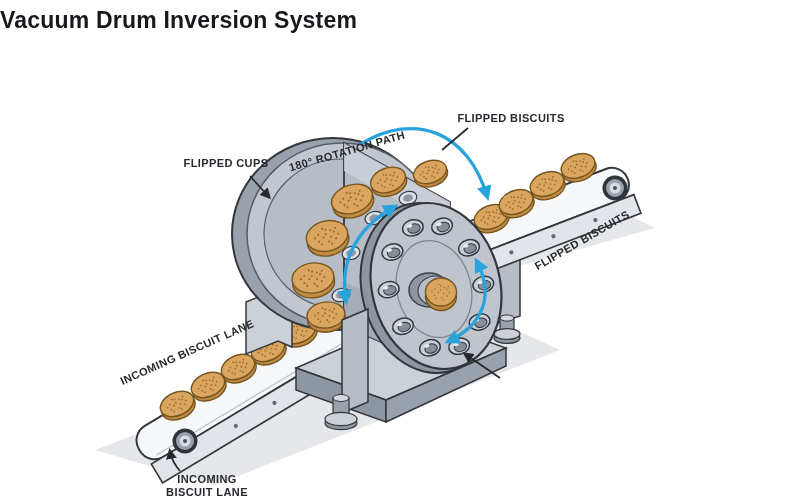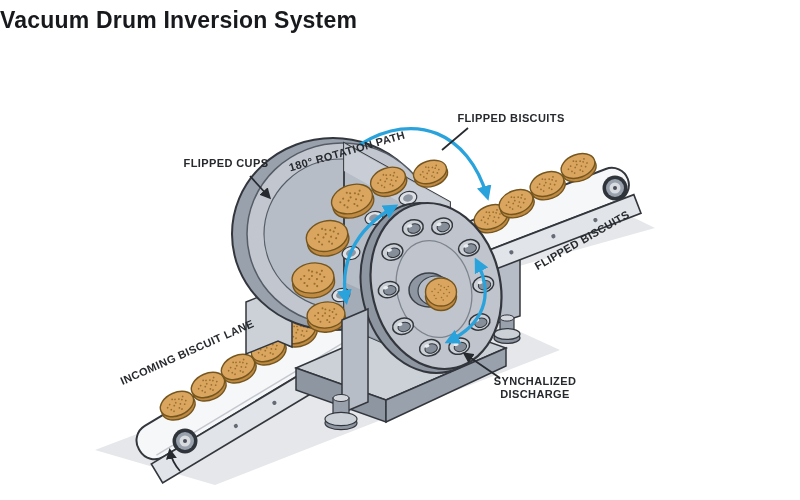--- a/index.html
+++ b/index.html
@@ -494,18 +494,18 @@
   <div class="lbl" style="left:226px;top:163px;">FLIPPED CUPS</div>
 
   <div class="lbl" style="left:347px;top:151px;transform:translate(-50%,-50%) rotate(-16deg);">180° ROTATION PATH</div>
 
   <div class="lbl" style="left:511px;top:118px;">FLIPPED BISCUITS</div>
 
   <div class="lbl" style="left:582px;top:240px;transform:translate(-50%,-50%) rotate(-30deg);">FLIPPED BISCUITS</div>
 
   <div class="lbl" style="left:187px;top:352px;transform:translate(-50%,-50%) rotate(-24deg);">INCOMING BISCUIT LANE</div>
 
-  <div class="lbl two" style="left:535px;top:388px;">
-    <div>SYNCHALIZED</div>
-    <div>DISCHARGE</div>
+
+  <div class="lbl two" style="left:207px;top:486px;">
+    <div>INCOMING</div>
+    <div>BISCUIT LANE</div>
   </div>
-
 </div>
 
 </body></html>

